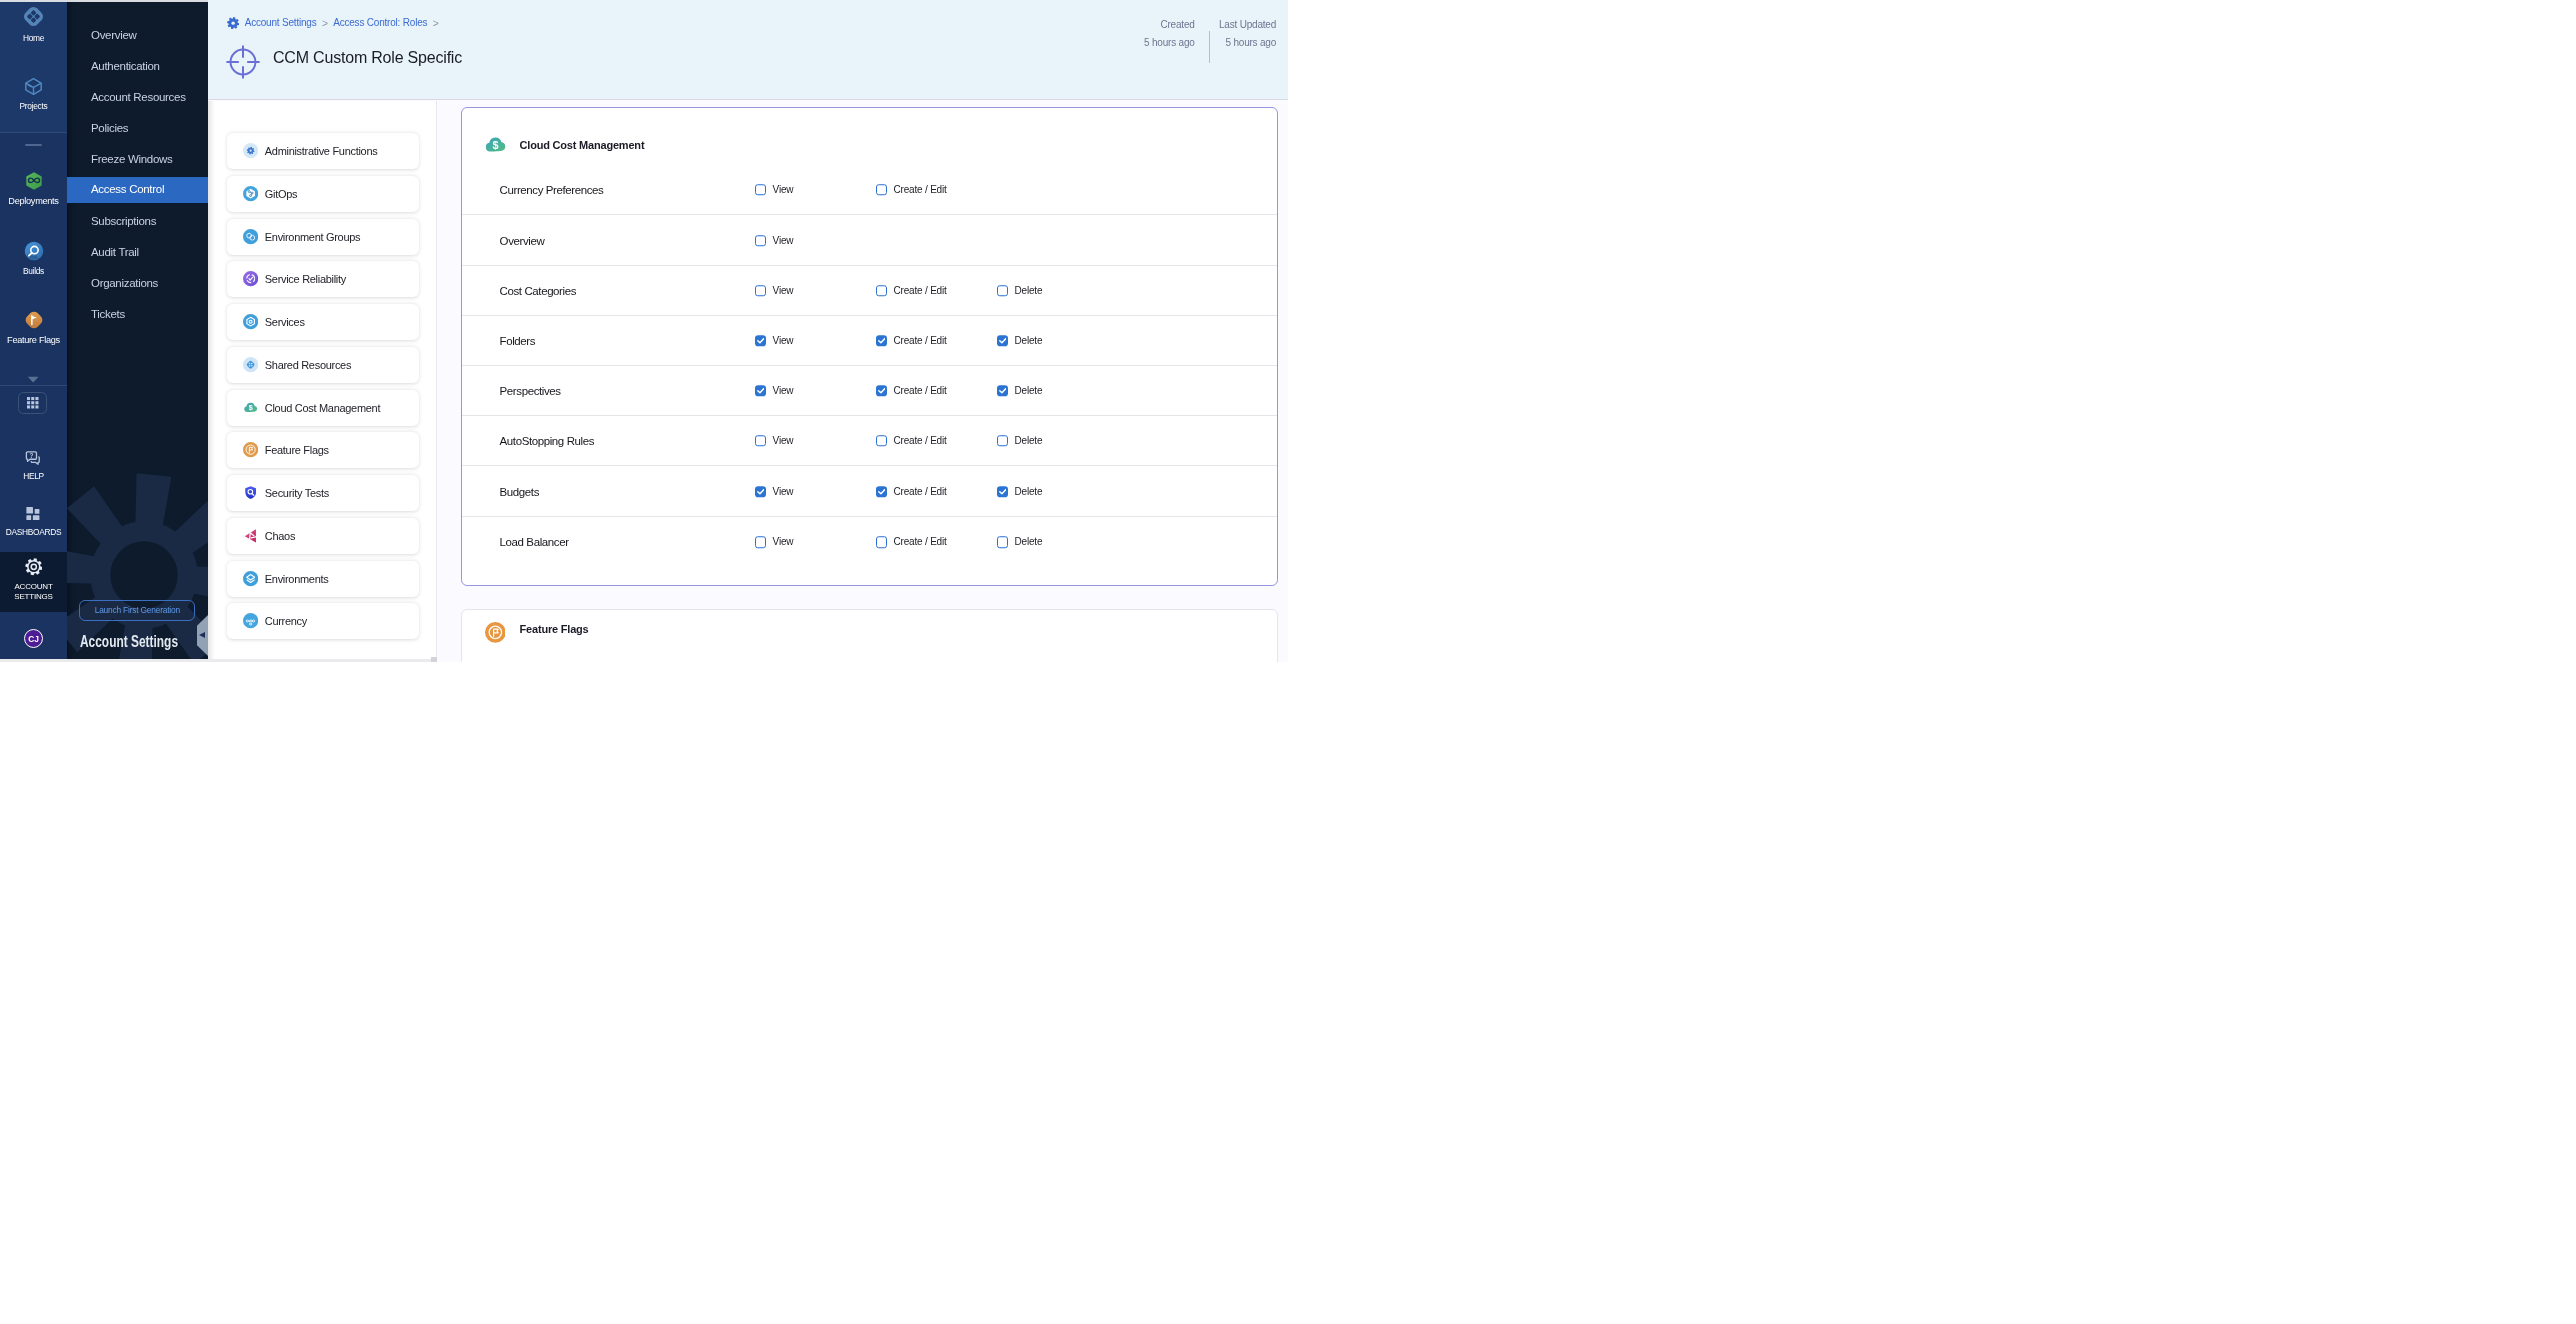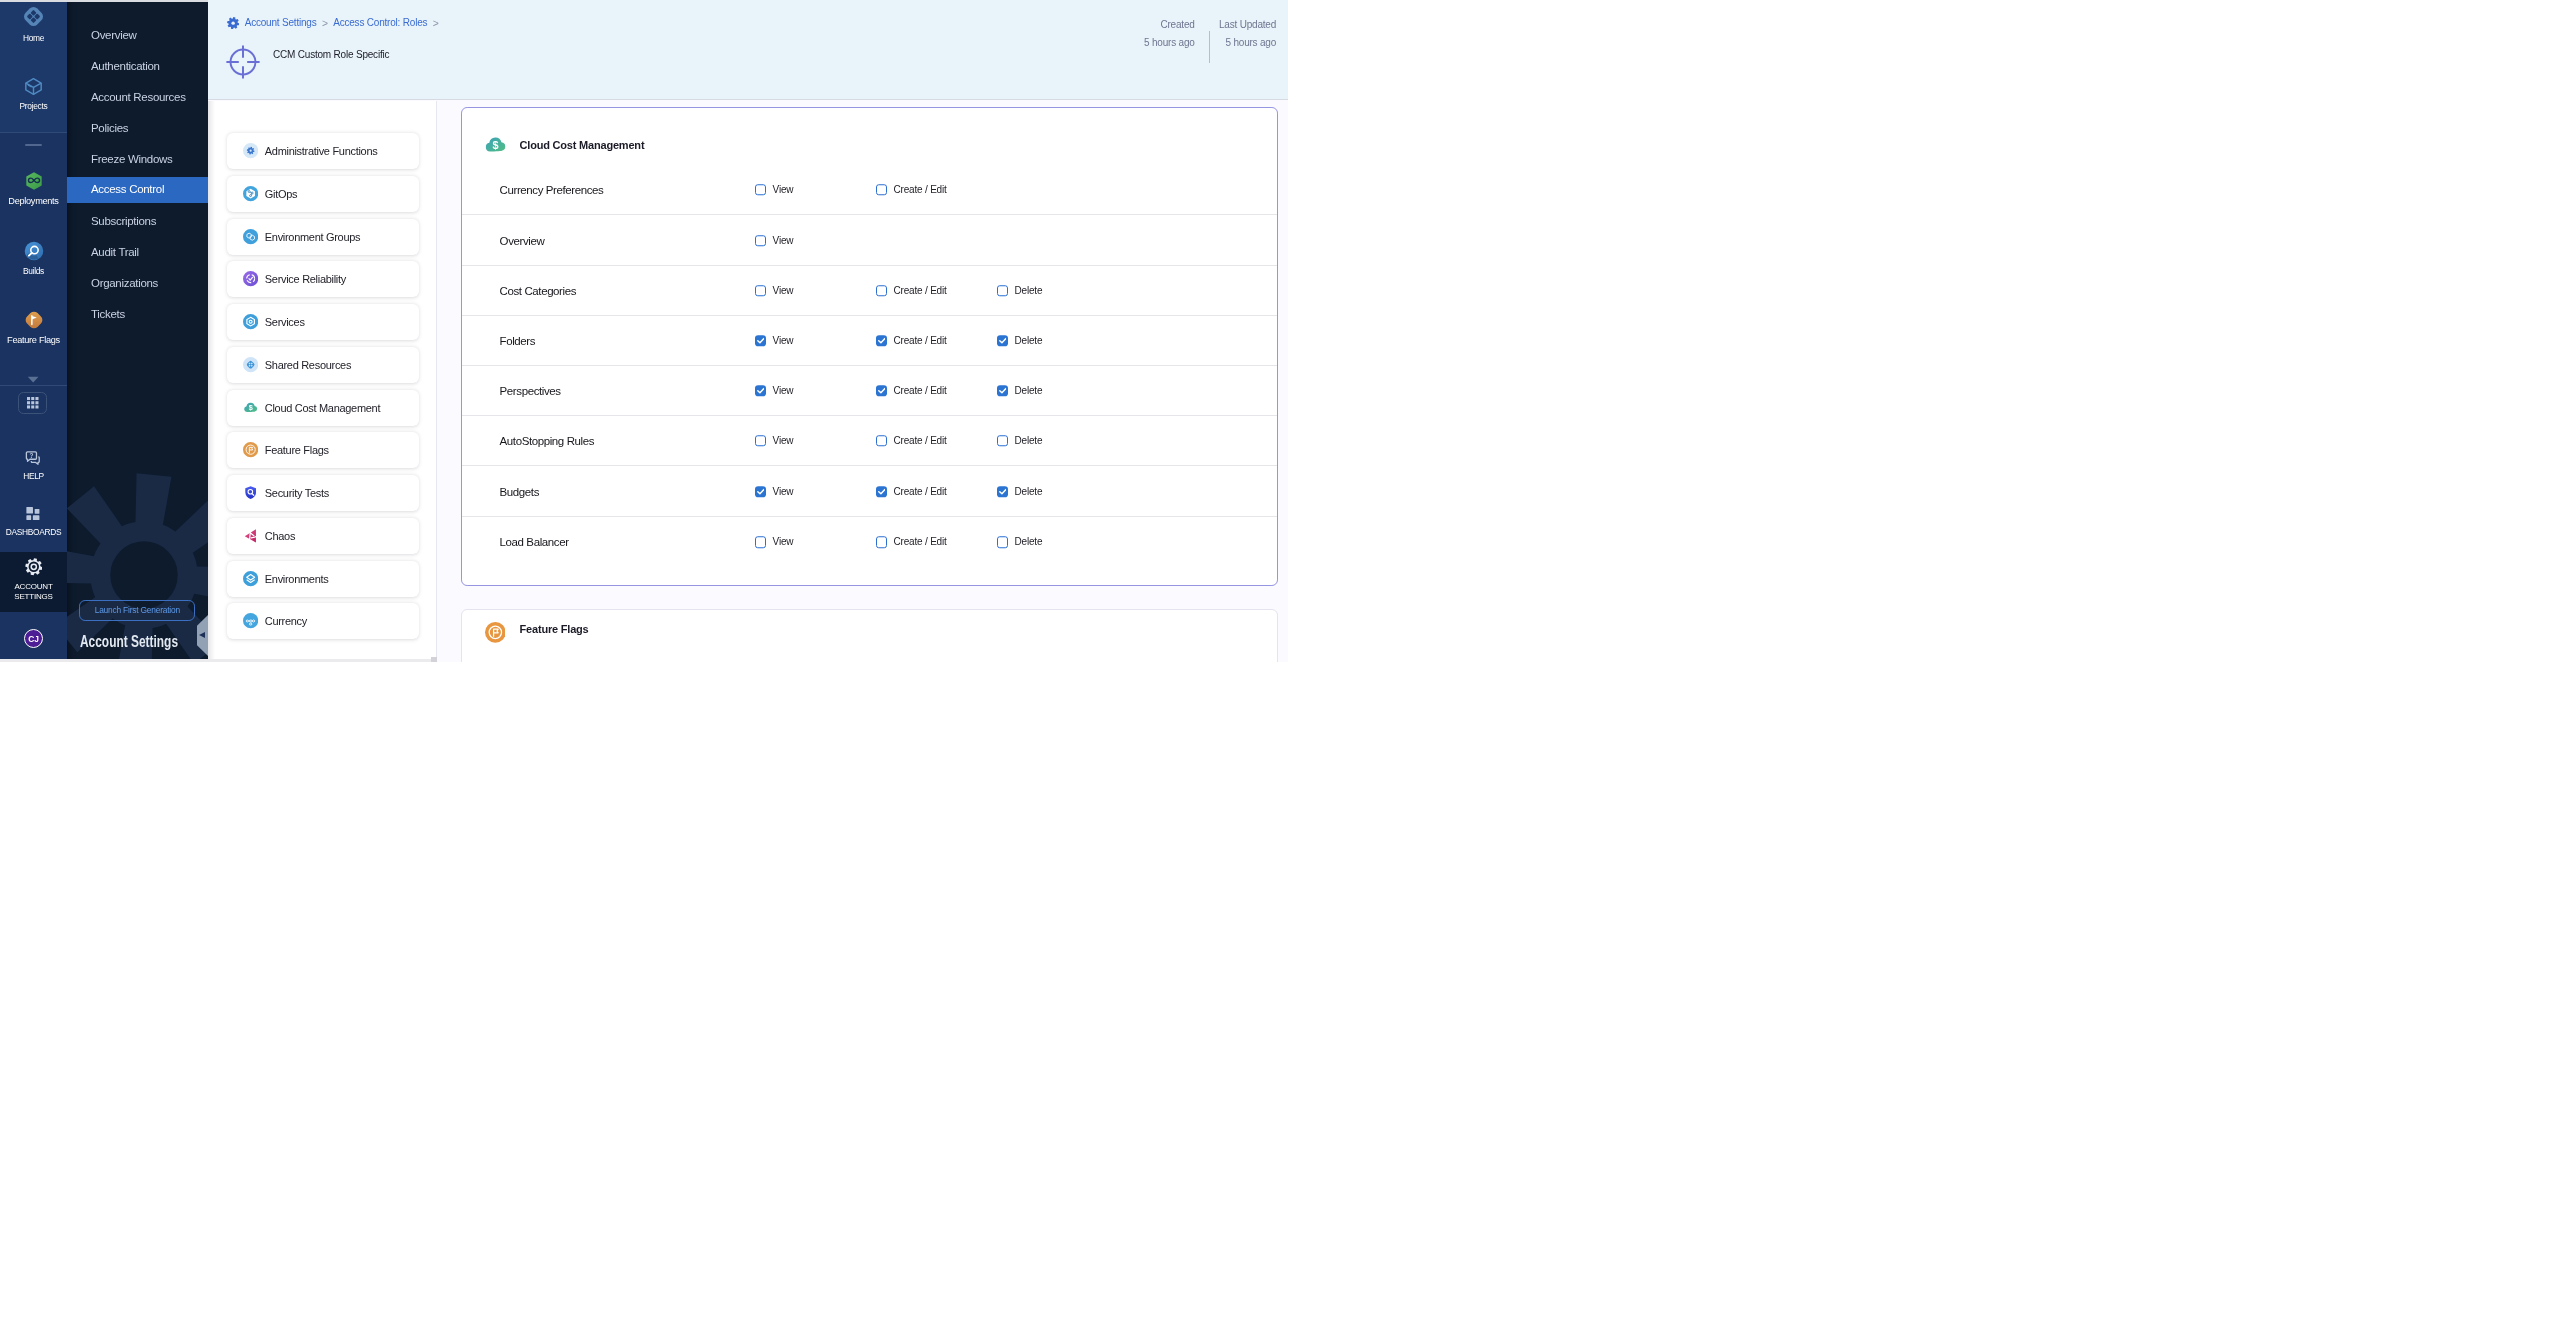--- a/index.html
+++ b/index.html
@@ -27,21 +27,21 @@
 .launch { position:absolute; left:12.3px; top:600px; width:116px; height:20.7px; border:0.8px solid #3a6fc2; border-radius:6.1px; color:#5e9ae8; font-size:8.4px; letter-spacing:-0.2px; display:flex; align-items:center; justify-content:center; z-index:2; }
 .astitle { position:absolute; left:13px; top:633px; color:#e3e9f1; font-size:15.7px; font-weight:bold; z-index:2; white-space:nowrap; transform:scaleX(0.76); transform-origin:left center; }
 
 #collapse { position:absolute; left:197px; top:615px; width:11px; height:41px; background:#93a1b5; clip-path:polygon(100% 0, 0 26%, 0 74%, 100% 100%); z-index:6; }
 #collapse .tri { position:absolute; left:1.5px; top:17px; width:0; height:0; border-right:6.1px solid #1c3057; border-top:3.4px solid transparent; border-bottom:3.4px solid transparent; }
 
 #main { position:absolute; left:208px; top:0; right:0; height:662px;text-align:right; }
 #header { position:absolute; left:0; top:0; right:0; height:100px; background:#e9f4fa; border-bottom:0.8px solid #d7dae2; }
 .crumb { position:absolute; top:17px; left:19px; font-size:10px; letter-spacing:-0.2px; color:#3a6bd1; white-space:nowrap; }
 .crumb .sep { color:#8d96aa; padding:0 5.4px; font-size:10.3px; }
-#title { position:absolute; left:65px; top:49px; font-size:10px; color:#1b1b27; letter-spacing:-0.2px; }
+#title { position:absolute; left:65px; top:49px; font-size:16px; color:#1b1b27; letter-spacing:-0.2px; }
 .meta { position:absolute; top:16px; font-size:10px; letter-spacing:-0.2px; color:#6e7590; line-height:18px; }
 .metadiv { position:absolute; left:1001px; top:31px; width:0.8px; height:32px; background:#b9bdc9; }
 
 #content { position:absolute; left:0; top:101px; right:0; bottom:0; }
 #mid { position:absolute; left:0; top:0; width:229px; height:100%; background:#ffffff; border-right:0.8px solid #e7e7ef; }
 #mid .shadow { position:absolute; left:0; top:0; width:6.9px; height:100%; background:linear-gradient(to right, rgba(60,60,80,0.13), rgba(60,60,80,0)); }
 .card { position:absolute; left:19px; width:192px; height:36px; background:#fff; border-radius:6.1px; box-shadow:0 0.8px 3.8px rgba(96,97,112,0.22); display:flex; align-items:center; }
 .card .ic { margin-left:16px; width:15.3px; height:15.3px; flex:0 0 15.3px; }
 .card .t { margin-left:6.5px; font-size:11px; letter-spacing:-0.3px; color:#22222a; white-space:nowrap; }
 #right { position:absolute; left:230px; top:0; right:0; height:100%; background:#fafaff; overflow:hidden; }

